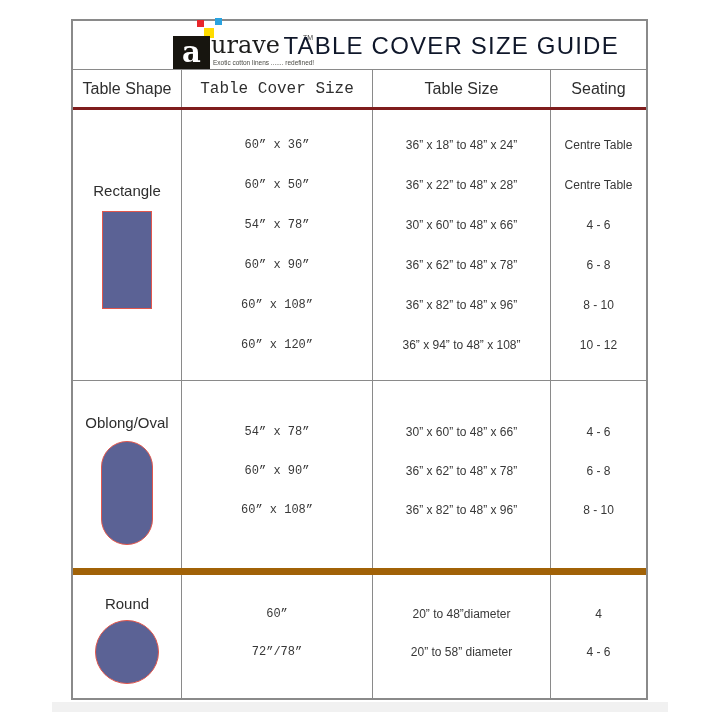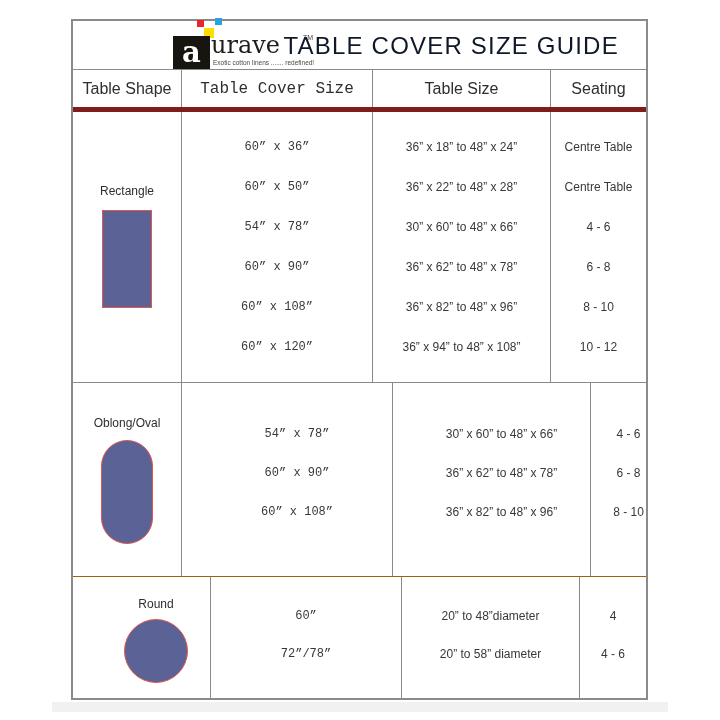--- a/index.html
+++ b/index.html
@@ -23,40 +23,40 @@
     font-size:24px;line-height:1;color:#1d1d1b;}
   .logo-tm{position:absolute;left:136px;top:13px;font-size:7px;color:#444;}
   .logo-tagline{position:absolute;left:46px;top:38px;font-size:6.5px;color:#4a4a44;white-space:nowrap;}
   .sq{position:absolute;}
   .sq-red{left:30px;top:-1px;width:7px;height:7px;background:#e8262a;}
   .sq-blue{left:48px;top:-3px;width:7px;height:7px;background:#29a3e0;}
   .sq-yellow{left:37px;top:7px;width:10px;height:10px;background:#ffdd00;}
   .page-title{position:absolute;left:66%;top:52%;transform:translate(-50%,-50%);
     font-size:24px;letter-spacing:1.2px;color:#0f172a;white-space:nowrap;}
   
-  .header-row{height:37px;border-bottom:5px solid #7f1d1d;display:flex;flex:none;align-items:stretch;justify-content:space-between;}
+  .header-row{height:37px;border-bottom:3px solid #7f1d1d;display:flex;flex:none;align-items:stretch;justify-content:space-between;}
   .hcell{display:flex;align-items:center;justify-content:center;font-size:16px;color:#2e2e2e;box-sizing:border-box;}
   .c1{width:109px;flex:none;border-right:1px solid #8a8a8a;}
   .c2{width:191px;flex:none;border-right:1px solid #8a8a8a;font-family:Liberation Mono, monospace;}
   .c3{width:178px;flex:none;border-right:1px solid #8a8a8a;}
   .c4{flex:1;}
   
   .section{display:flex;align-items:stretch;box-sizing:border-box;}
   .section-rect{height:271px;flex:none;border-bottom:1px solid #8a8a8a;}
-  .section-oblong{height:194px;flex:none;border-bottom:1px solid #a16207;gap:20px;}
+  .section-oblong{height:194px;flex:none;border-bottom:7px solid #a16207;}
   .section-round{flex:1;}
   .cell{box-sizing:border-box;}
   .shape-cell{display:flex;flex-direction:column;align-items:center;}
-  .shape-label{font-size:12px;color:#2e2e2e;}
+  .shape-label{font-size:15px;color:#2e2e2e;}
   .shape-swatch{background:#5b6295;border:1px solid #e2574d;box-sizing:border-box;}
   .section-rect .shape-cell{padding-top:72px;}
   .swatch-rect{width:50px;height:98px;margin-top:12px;}
   .section-oblong .shape-cell{padding-top:33px;}
   .swatch-oval{width:52px;height:104px;margin-top:10px;border-radius:26px;}
-  .section-round .shape-cell{padding-top:20px;margin-left:29px;}
+  .section-round .shape-cell{padding-top:20px;}
   .swatch-circle{width:64px;height:64px;margin-top:8px;border-radius:50%;}
   .rows{display:flex;flex-direction:column;}
   .section-rect .rows{padding-top:15px;}
   .section-rect .row{height:40px;}
   .section-oblong .rows{padding-top:31px;}
   .section-oblong .row{height:39px;}
   .section-round .rows{padding-top:20px;text-align:center;}
   .section-round .row{height:38px;}
   .row{display:flex;align-items:center;justify-content:center;
     font-size:12px;color:#383838;white-space:nowrap;}

